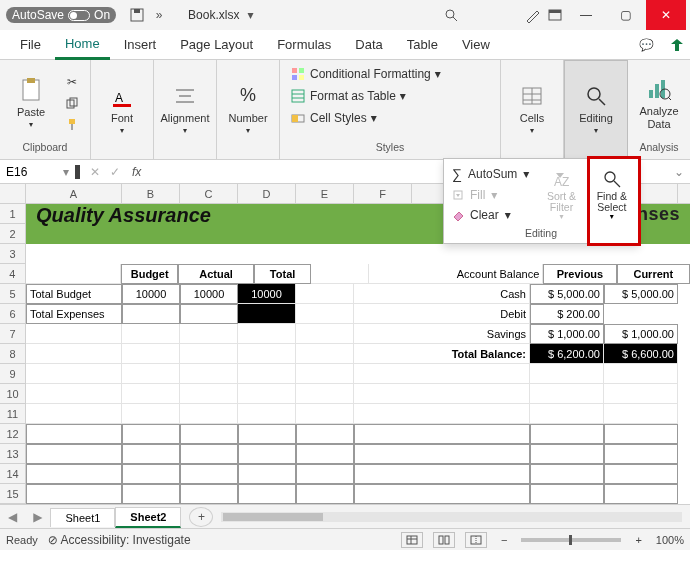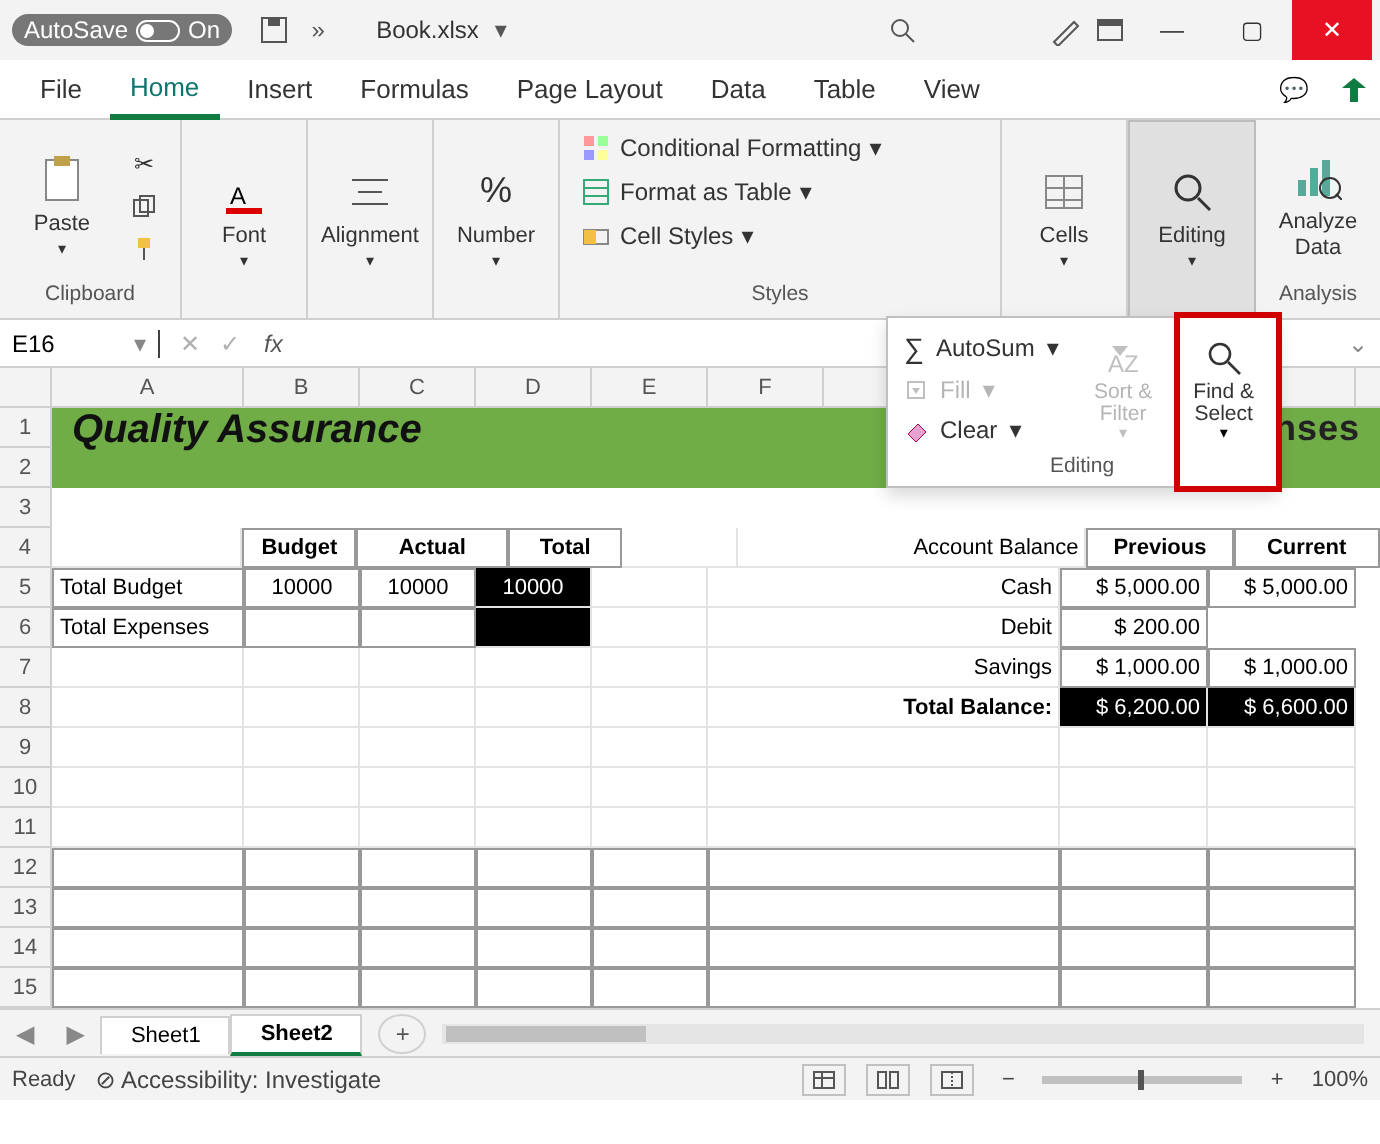--- a/index.html
+++ b/index.html
@@ -43,21 +43,21 @@
 .ed-item.disabled{color:#b5b5b5;}
 .ed-side{display:flex;flex-direction:column;align-items:center;width:46px;}
 .ed-side .ico{width:24px;height:24px;display:flex;align-items:center;justify-content:center;}
 .ed-side .lab{font-size:10.5px;text-align:center;line-height:1;color:#333;}
 .ed-side.disabled .lab{color:#b5b5b5;}
 .red-callout{border:3px solid #d00000;position:absolute;top:-3px;right:-3px;bottom:-3px;width:54px;z-index:51;}
 .ed-foot{text-align:center;font-size:10.5px;color:#555;padding-top:2px;}
 
 
 .fxbar{height:24px;border-bottom:1px solid #d0d0d0;display:flex;align-items:center;background:#fff;}
-.namebox{width:80px;border-right:1px solid #404040;padding:0 6px;display:flex;align-items:flex-start;justify-content:space-between;}
+.namebox{width:80px;border-right:5px solid #404040;padding:0 6px;display:flex;align-items:flex-start;justify-content:space-between;}
 .fx-icons{display:flex;gap:2px;padding:0 6px;color:#b0b0b0;}
 .fx-icons span{width:18px;text-align:center;}
 .fx-label{font-style:italic;color:#555;margin-left:2px;}
 .fx-expand{margin-left:auto;padding:0 6px;color:#888;}
 
 
 .sheet{position:relative;}
 .headerrow{display:flex;height:20px;background:#f3f3f3;border-bottom:1px solid #d0d0d0;}
 .corner{width:26px;border-right:1px solid #d0d0d0;}
 .colh{width:70px;text-align:center;border-right:1px solid #d0d0d0;color:#555;display:flex;align-items:center;justify-content:center;font-size:11px;}
@@ -136,22 +136,22 @@
     </div>
   <div class="winbtn">—</div>
   <div class="winbtn">▢</div>
   <div class="winbtn close">✕</div>
 </div>
 
 <div class="tabbar">
   <div class="tab">File</div>
   <div class="tab active">Home</div>
   <div class="tab">Insert</div>
+  <div class="tab">Page Layout</div>
   <div class="tab">Formulas</div>
-  <div class="tab">Page Layout</div>
   <div class="tab">Data</div>
   <div class="tab">Table</div>
   <div class="tab">View</div>
   <div class="sp"></div>
   <div class="minitab">💬</div>
   <div class="minitab green-icon">
       <svg width="14" height="14">
         <path d="M7 1 L13 6 L9 6 L9 13 L5 13 L5 6 L1 6 Z" fill="#107c41"></path>
       </svg>
     </div>

